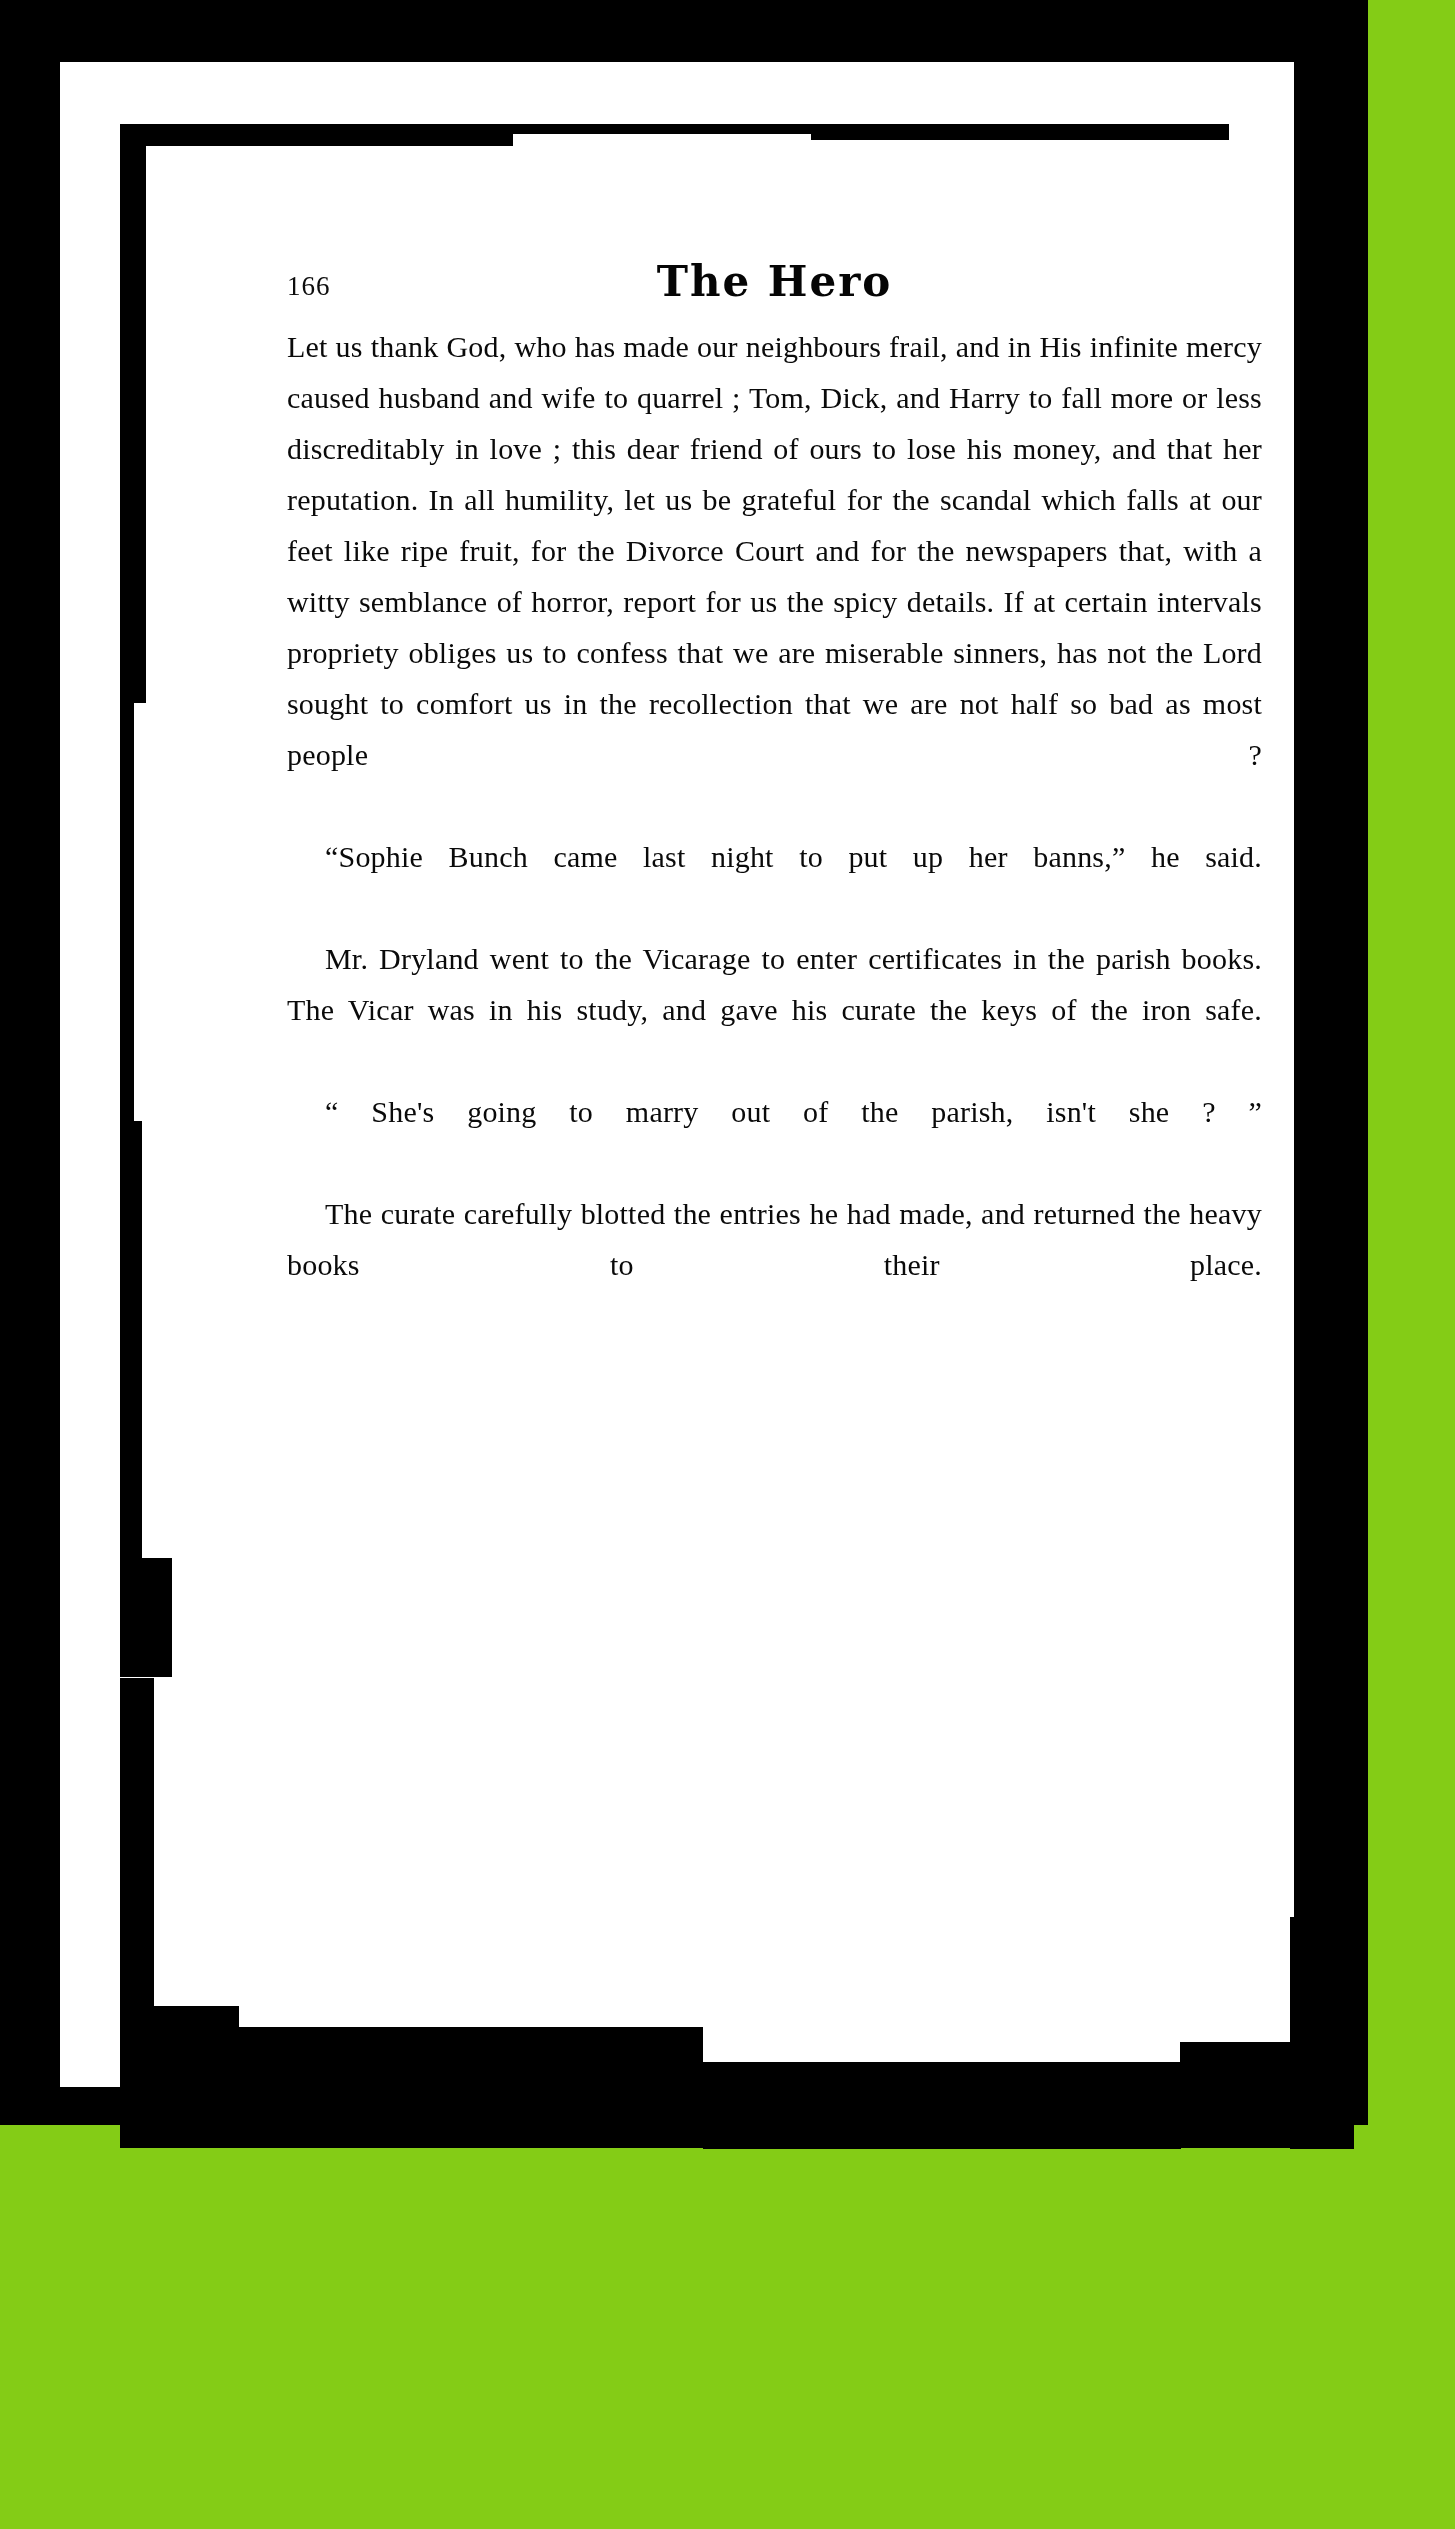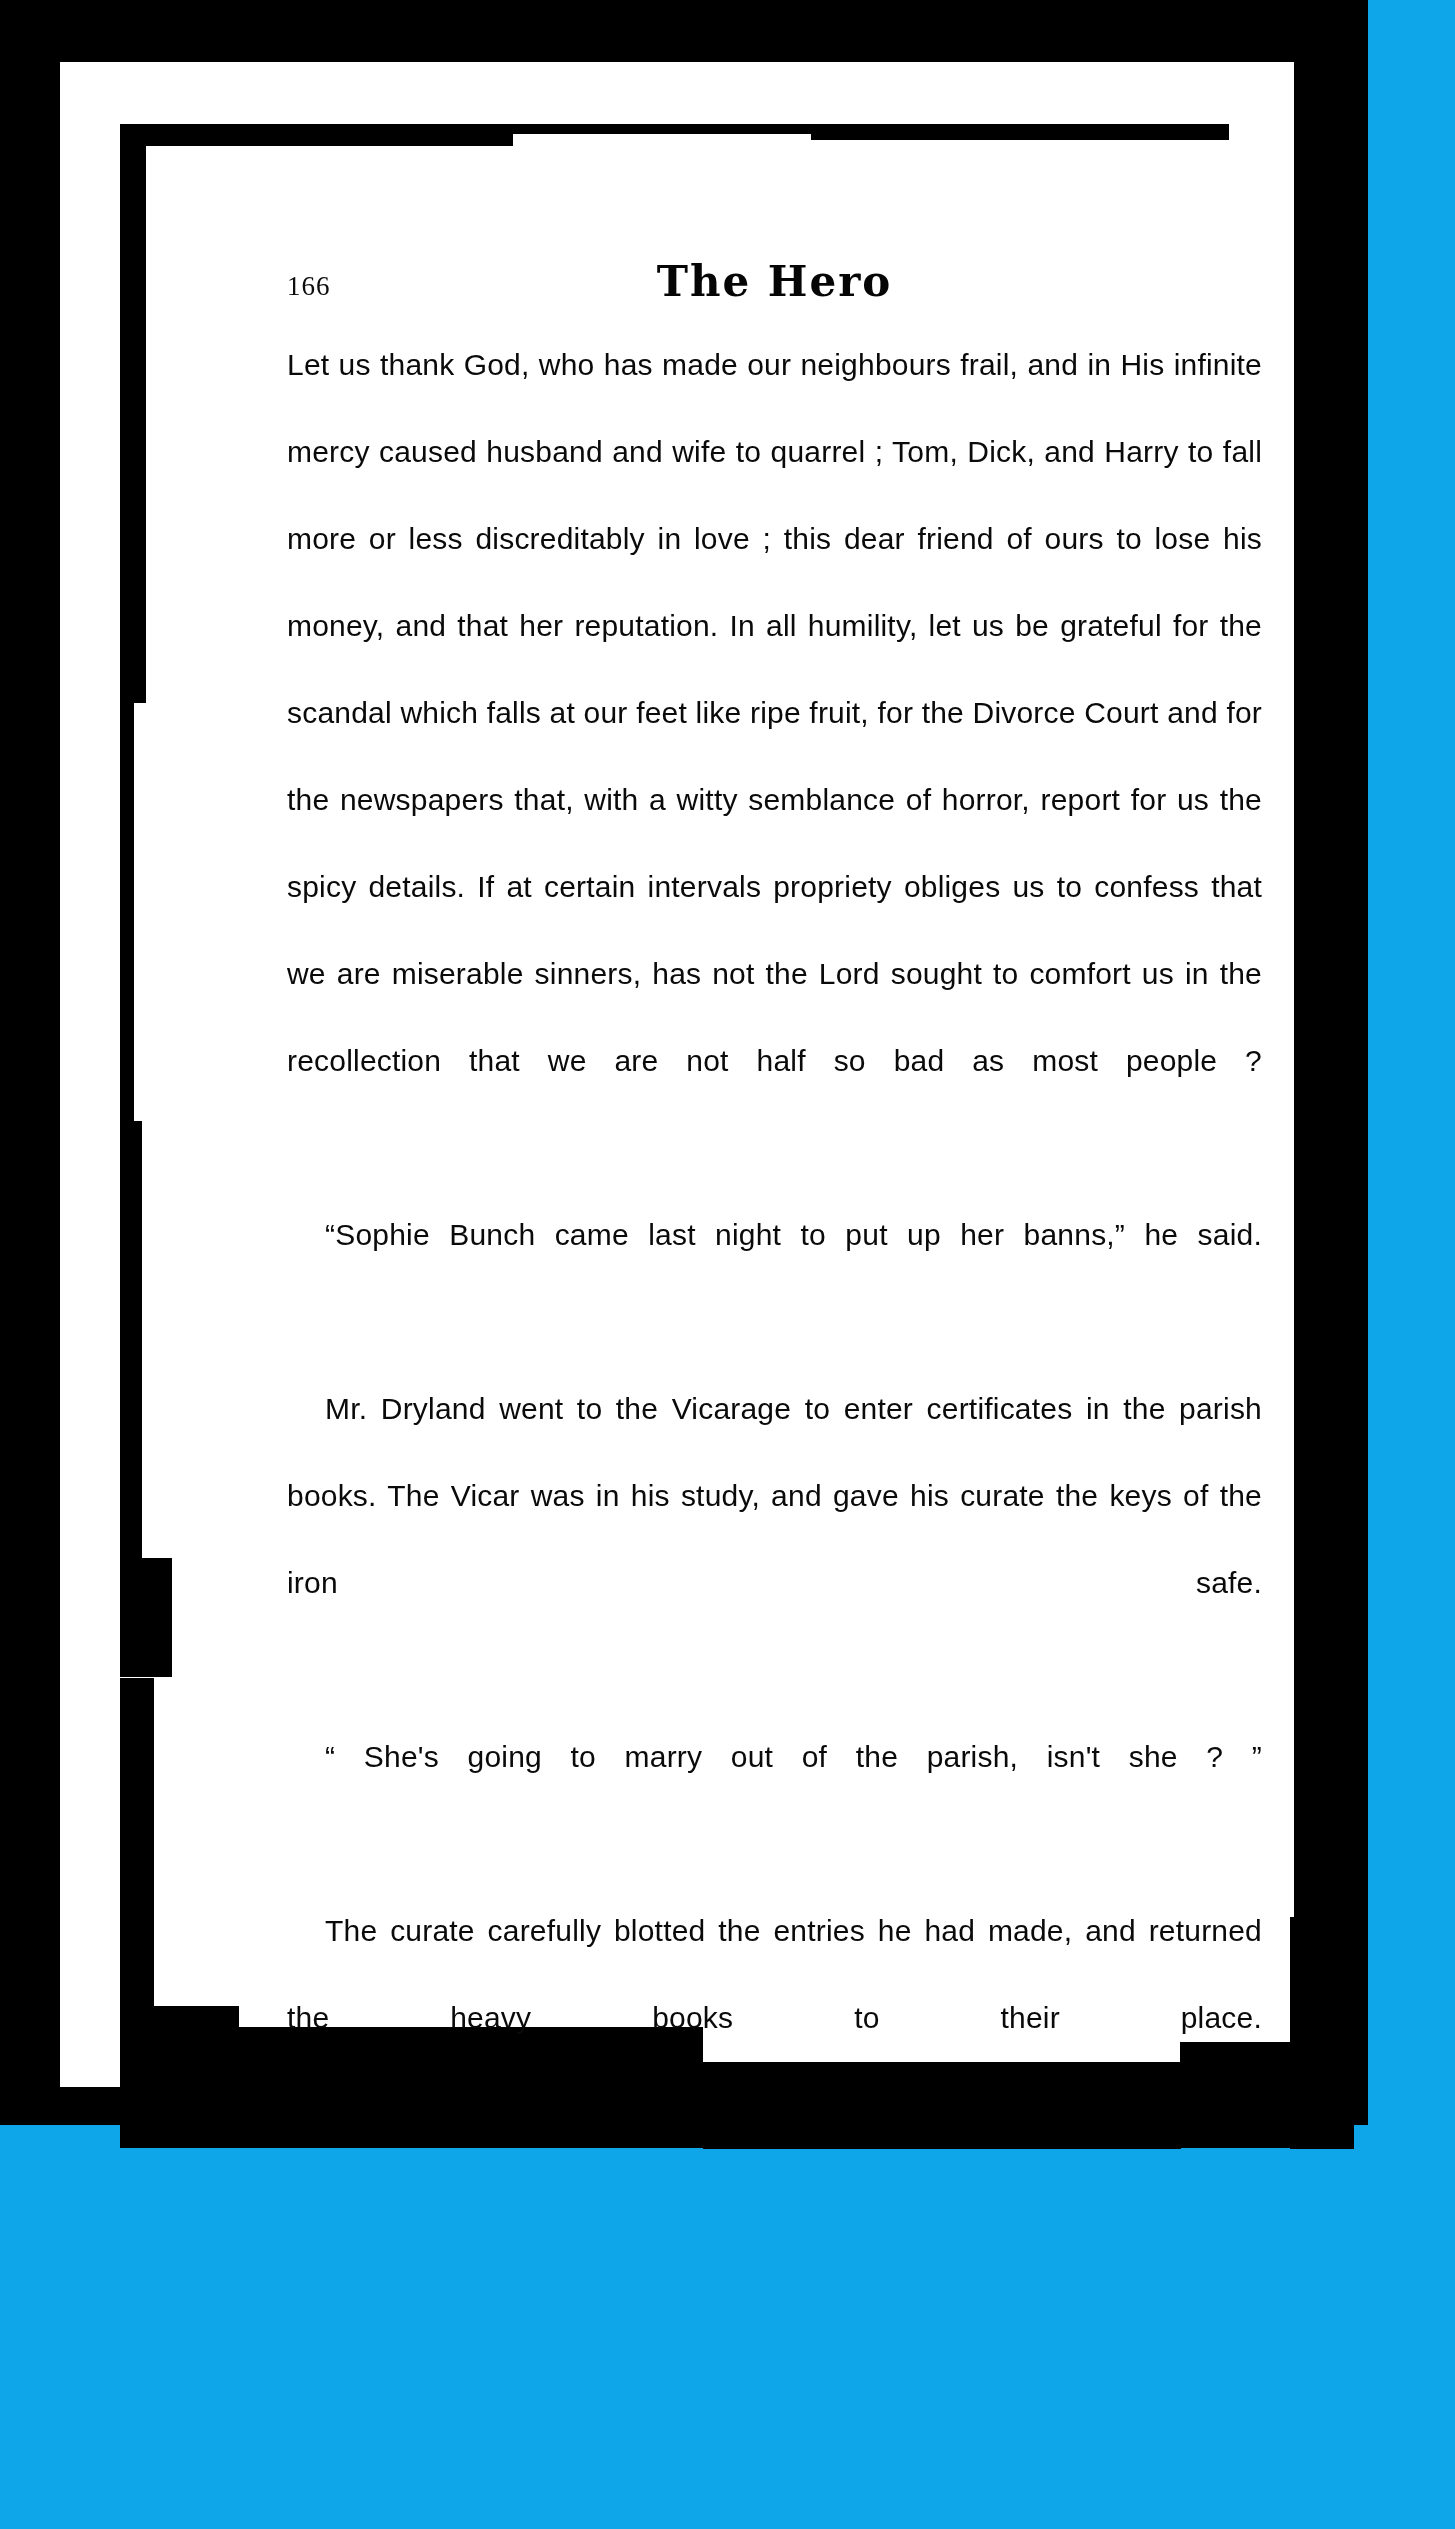--- a/index.html
+++ b/index.html
@@ -12,21 +12,21 @@
     height: 2529px;
     overflow: hidden;
     font-family: "Liberation Serif", serif;
   }
 
   
   #scan-canvas {
     position: relative;
     width: 1456px;
     height: 2529px;
-    background: #0ea5e9;
+    background: #84cc16;
   }
 
   
   .scan-frame {
     position: absolute;
     background: #000000;
   }
 
   
   #frame-main {
@@ -112,26 +112,26 @@
     font-weight: bold;
     letter-spacing: 2px;
     color: #050505;
     font-family: "DejaVu Serif", serif;
     white-space: nowrap;
   }
 
   
   .para {
     font-size: 30px;
-    line-height: 87px;
+    line-height: 51px;
     color: #0a0a0a;
     text-align: justify;
     text-justify: inter-word;
     margin: 0 0 0 0;
-    font-family: Liberation Sans, sans-serif;
+    font-family: Liberation Serif, serif;
     letter-spacing: 0.2px;
   }
   .para.indent {
     text-indent: 38px;
   }
   .para + .para {
     margin-top: 0px;
   }
   
   .para:after {

